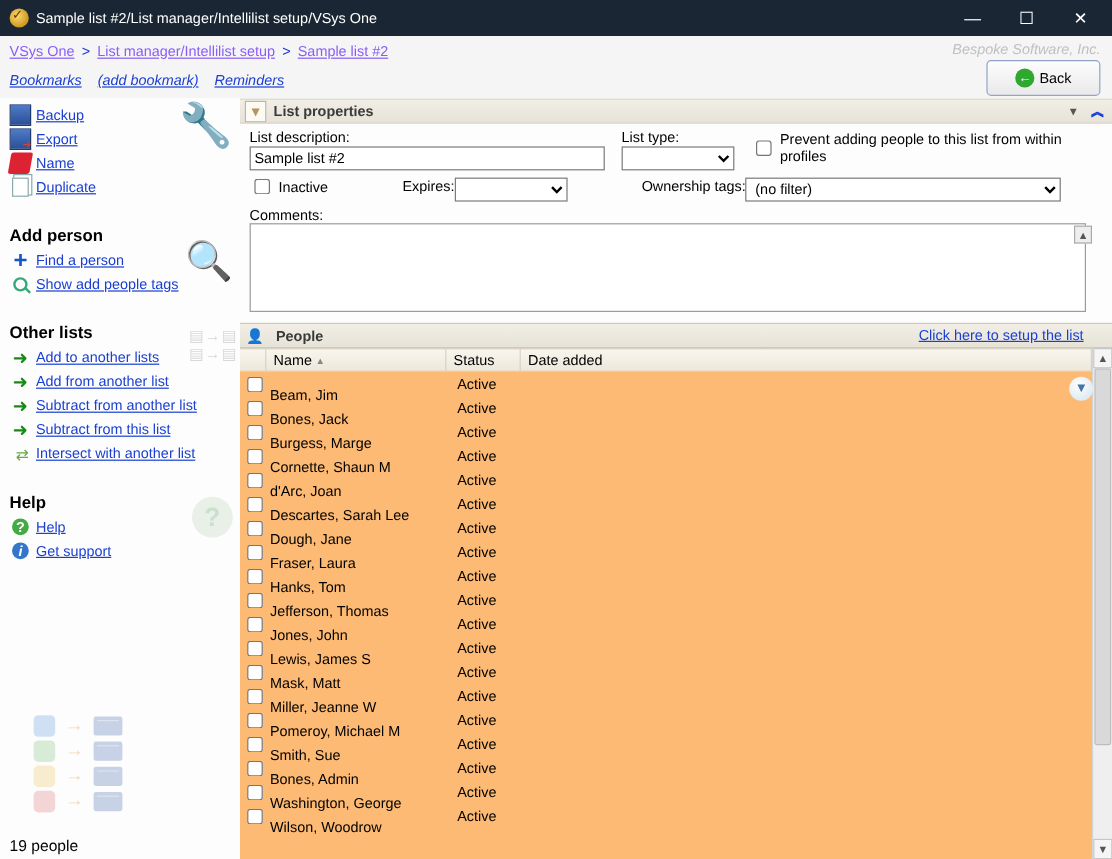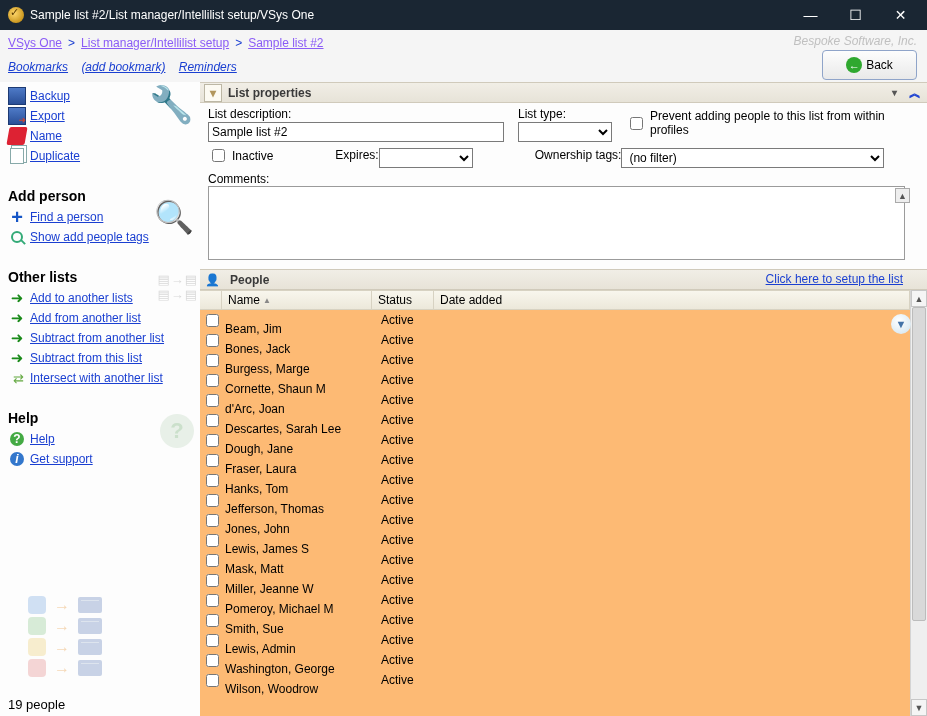--- a/index.html
+++ b/index.html
@@ -378,21 +378,21 @@
               <span class="gcell-name">Pomeroy, Michael M</span>
               <span class="gcell-status">Active</span>
             </div>
             <div class="grow">
               <input type="checkbox" style="">
               <span class="gcell-name">Smith, Sue</span>
               <span class="gcell-status">Active</span>
             </div>
             <div class="grow">
               <input type="checkbox" style="">
-              <span class="gcell-name">Lewis, Admin</span>
+              <span class="gcell-name">Bones, Admin</span>
               <span class="gcell-status">Active</span>
             </div>
             <div class="grow">
               <input type="checkbox" style="">
               <span class="gcell-name">Washington, George</span>
               <span class="gcell-status">Active</span>
             </div>
             <div class="grow">
               <input type="checkbox" style="">
               <span class="gcell-name">Wilson, Woodrow</span>

